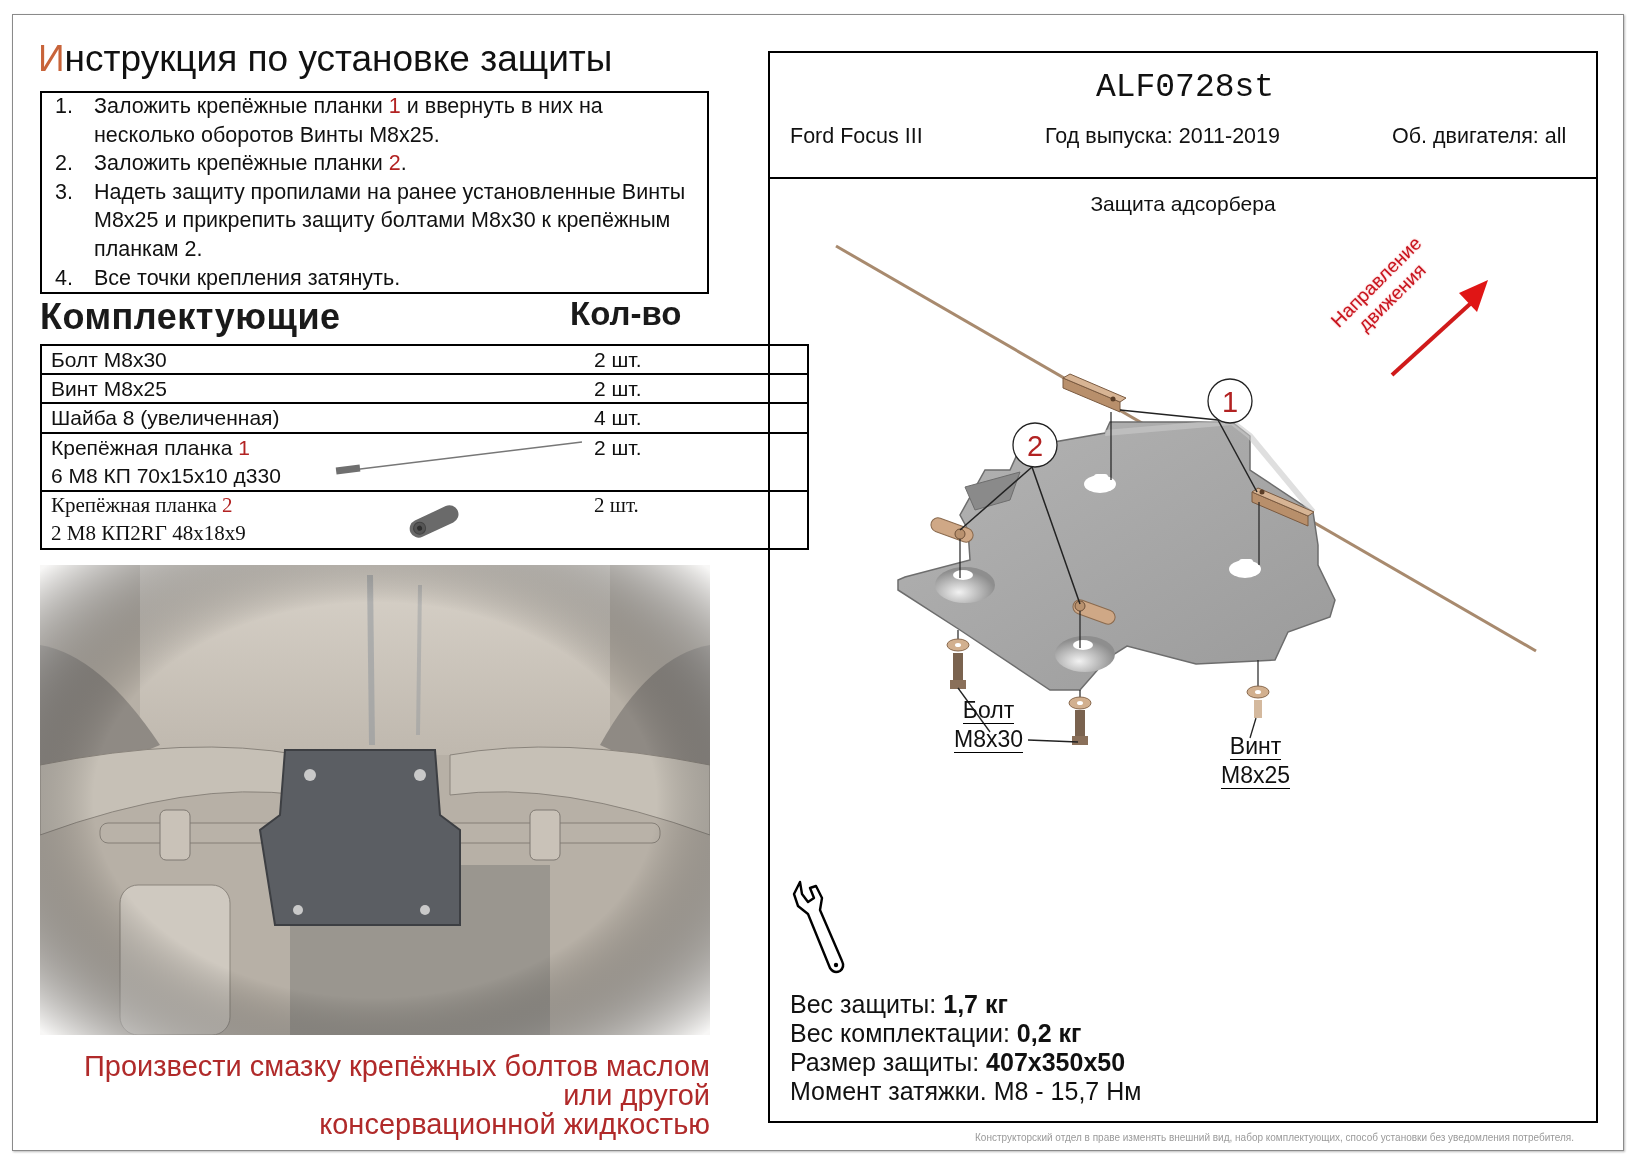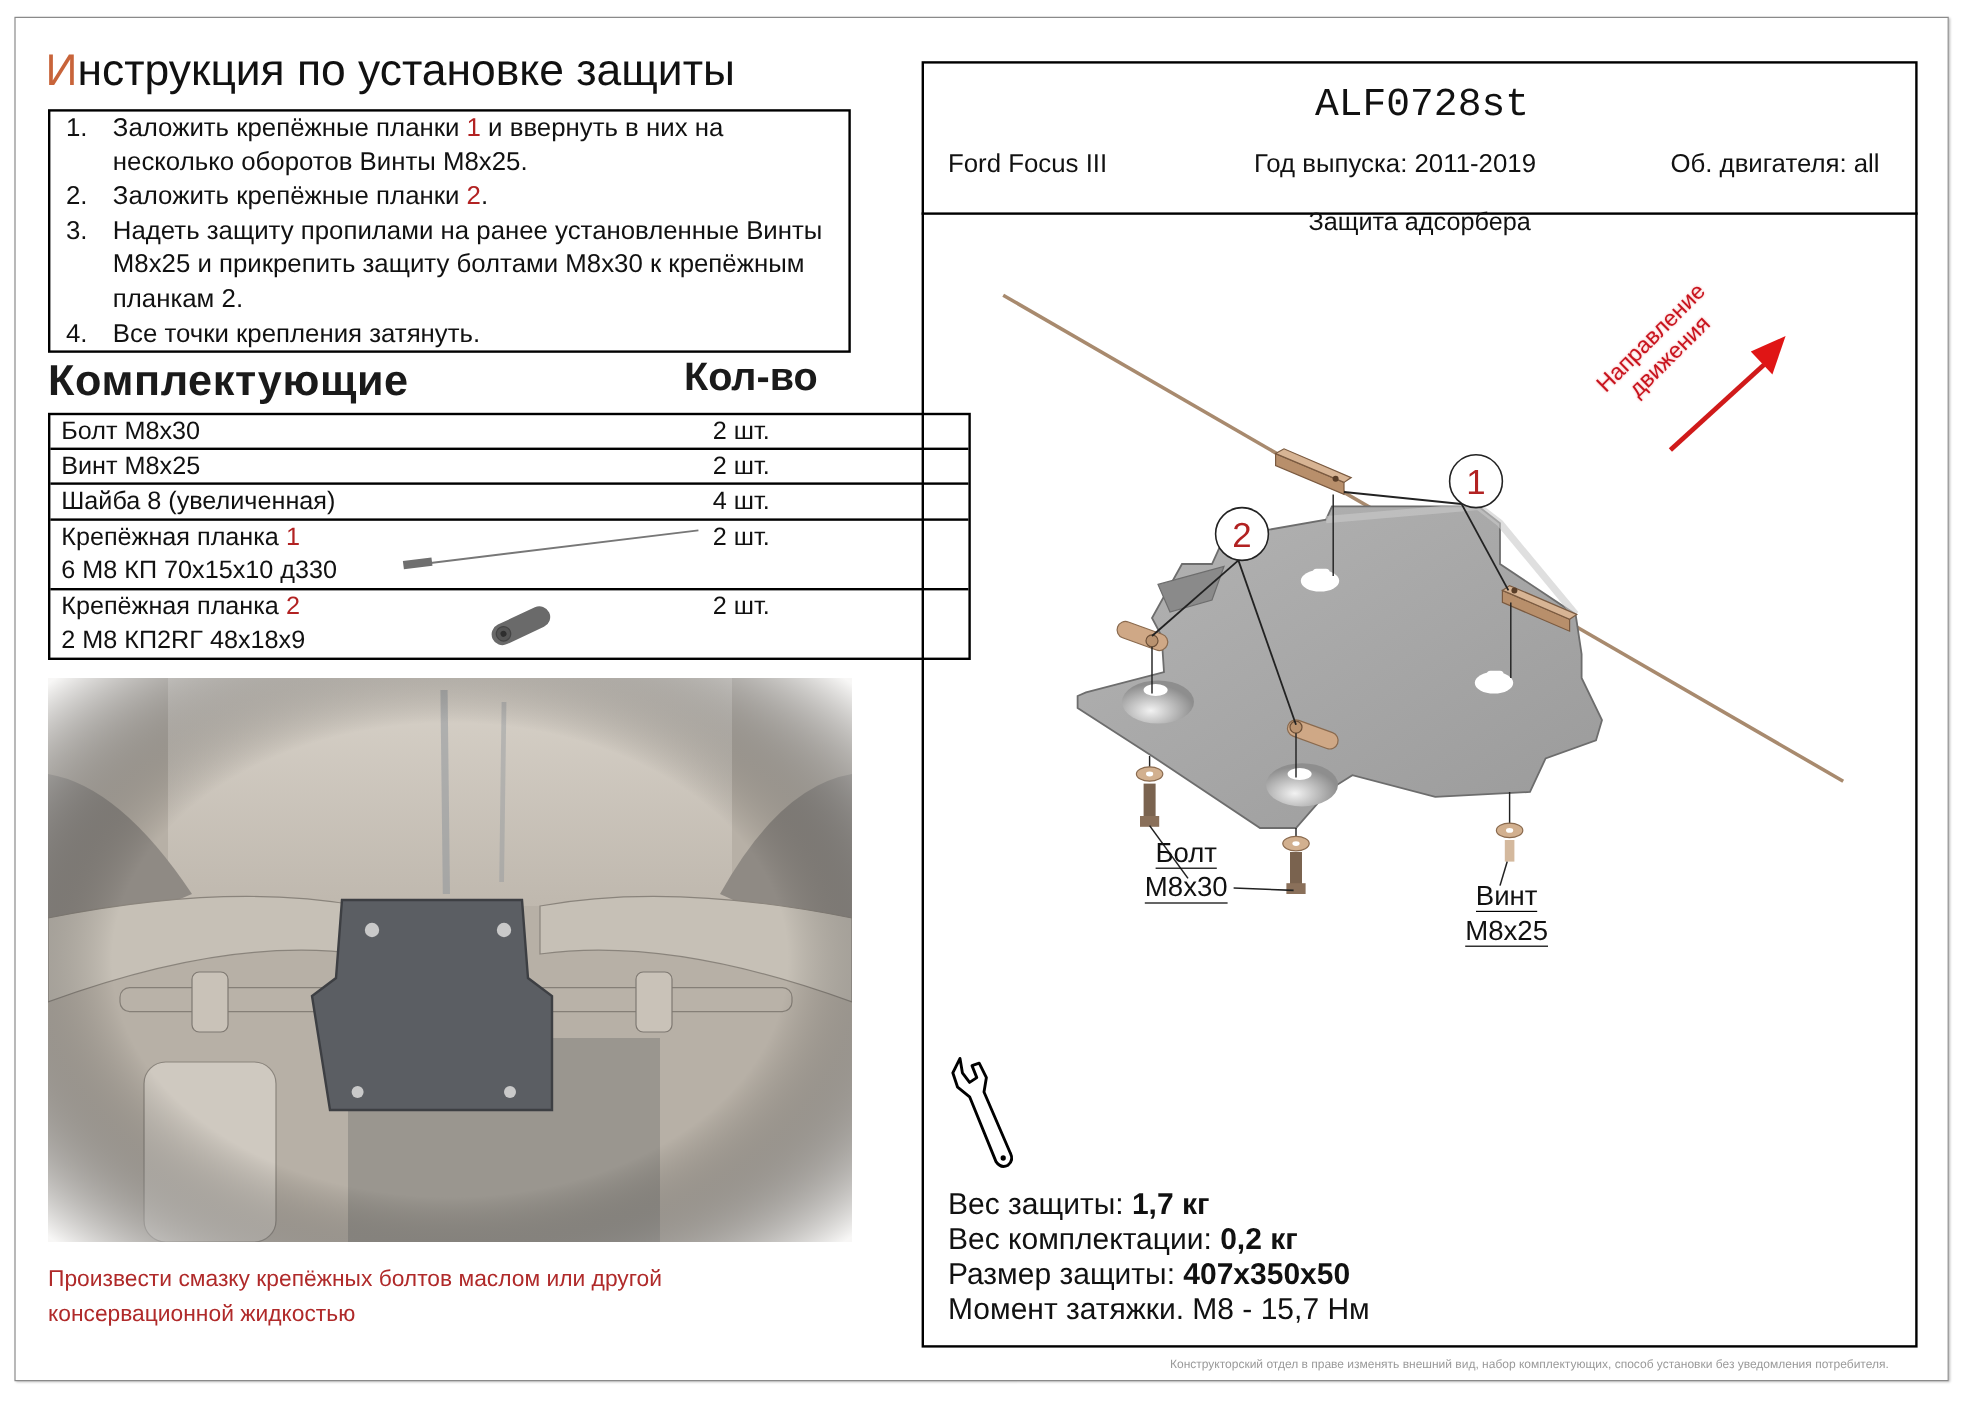--- a/index.html
+++ b/index.html
@@ -13,32 +13,32 @@
   .instr-box { left:40px; top:91px; width:669px; height:203px; border:2px solid #000; box-sizing:border-box; }
   .instr-list { left:52px; top:92px; width:650px; font-size:21.5px; line-height:28.6px; }
   .instr-item { display:flex; }
   .instr-num { width:39px; flex:none; padding-left:3px; }
   .instr-text { flex:1; }
   .red { color:#b22222; }
   .parts-heading { left:40px; top:297px; font-size:36px; font-weight:bold; line-height:40px; color:#1a1a1a; letter-spacing:0.5px; }
   .qty-heading { left:570px; top:294px; font-size:33px; font-weight:bold; line-height:40px; color:#1a1a1a; }
   .parts-table { left:40px; top:344px; width:769px; border:2px solid #000; box-sizing:border-box; }
   .parts-row { position:relative; border-bottom:2px solid #000; box-sizing:border-box; font-size:21px; line-height:27.5px; padding-left:9px; }
-  .parts-row:last-child { border-bottom:none; }
+  .parts-row:last-child { border-bottom:none;font-family:Liberation Serif, serif; }
   .parts-qty { position:absolute; left:552px; top:0; }
   .photo { left:40px; top:565px; width:670px; height:470px; overflow:hidden;
            filter:blur(0.6px); box-shadow:0 0 14px 10px #fff inset; }
-  .note { left:40px; top:1052px; width:670px; text-align:left; color:#b02a2a; font-size:19px; line-height:29px; }
+  .note { left:40px; top:1052px; width:670px; text-align:right; color:#b02a2a; font-size:29px; line-height:29px; }
   .spec-box { left:768px; top:51px; width:830px; height:1072px; border:2.5px solid #000; box-sizing:border-box; }
   .spec-header-divider { left:768px; top:177px; width:830px; height:0; border-top:2.5px solid #000; }
   .article { left:768px; top:68px; width:834px; text-align:center; font-size:33px; line-height:40px;font-family:Liberation Mono, monospace; }
   .vehicle { left:790px; top:122px; font-size:21.5px; line-height:28px; }
   .years { left:1045px; top:122px; font-size:21.5px; line-height:28px; }
   .engine { left:1392px; top:122px; font-size:21.5px; line-height:28px; }
-  .subtitle { left:768px; top:172px; width:830px; text-align:center; font-size:21px; line-height:28px; }
+  .subtitle { left:768px; top:190px; width:830px; text-align:center; font-size:21px; line-height:28px; }
   .specs { left:790px; top:990px; font-size:25px; line-height:29px; }
   .specs b { font-weight:bold; }
   .disclaimer { left:975px; top:1132px; font-size:10px; color:#9a9a9a; white-space:nowrap; }
   .diagram { left:770px; top:210px; }
   .callout-label { font-size:23px; line-height:29px; text-align:center; }
   .callout-label span { display:inline-block; border-bottom:1.5px solid #000; line-height:26px; }
   .direction-label { left:1325px; top:268px; color:#c8141e; font-size:19px; line-height:22px; text-align:center;
                      transform:rotate(-45deg); transform-origin:center; text-shadow:0 0 2px #f2a0a0; }
 </style>
 </head>

